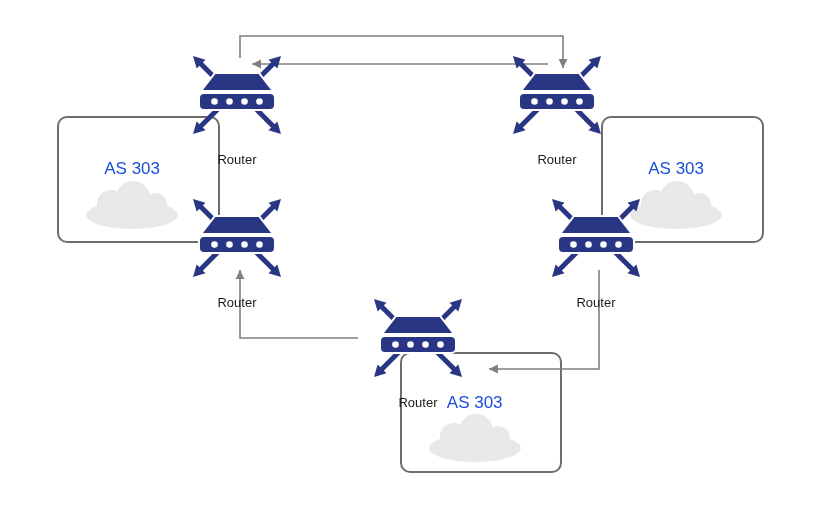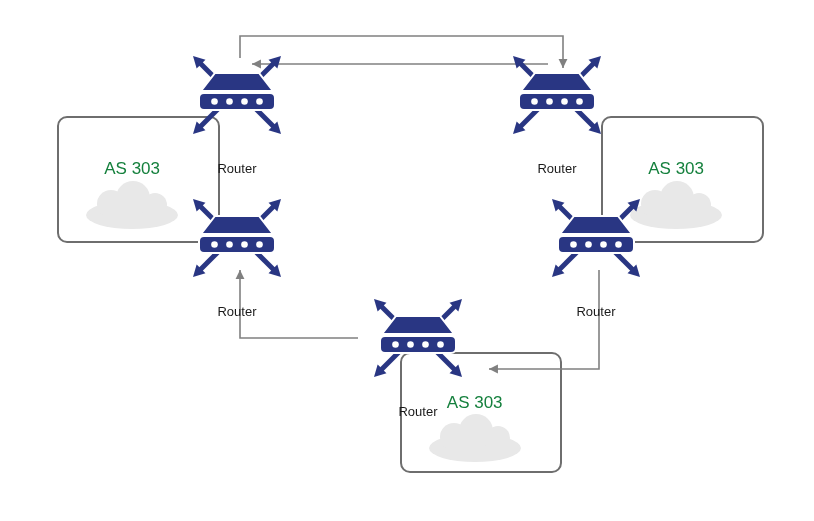--- a/index.html
+++ b/index.html
@@ -25,24 +25,24 @@
     border-radius: 10px;
     background: transparent;
   }
   .as-cloud {
     position: absolute; left: 46%; top: 48%;
     transform: translateX(-50%);
   }
   .as-label {
     position: absolute; left: 46%; top: 33%;
     transform: translateX(-50%);
-    font-size: 17px; color: #15803d; white-space: nowrap;
+    font-size: 17px; color: #1d4ed8; white-space: nowrap;
   }
   .router { position: absolute; width: 110px; text-align: center; }
-  .router-label { margin-top: 17px; font-size: 13px; color: #1a1a1a; }
+  .router-label { margin-top: 8px; font-size: 13px; color: #1a1a1a; }
 </style>
 </head>
 <body>
 
 <div id="canvas">
   <div id="boxes-layer">
       <div class="as-box" style="left: 57px; top: 116px; width: 159px; height: 123px; border-color: rgb(110, 110, 110);">
         <svg width="104" height="54" viewBox="0 0 104 54" class="as-cloud">
           <ellipse cx="52" cy="38" rx="46" ry="14" fill="#e8e8e8"></ellipse>
           <circle cx="31" cy="27" r="14" fill="#e8e8e8"></circle>

